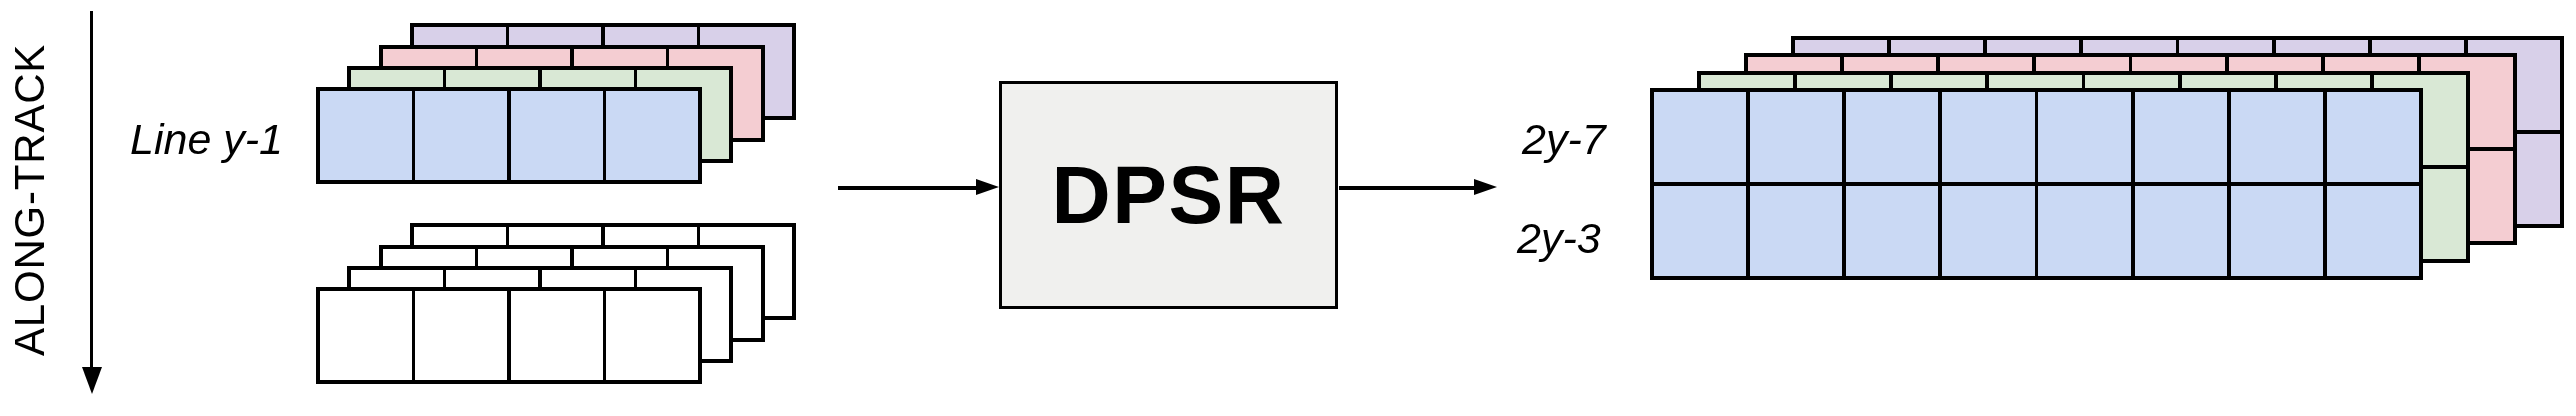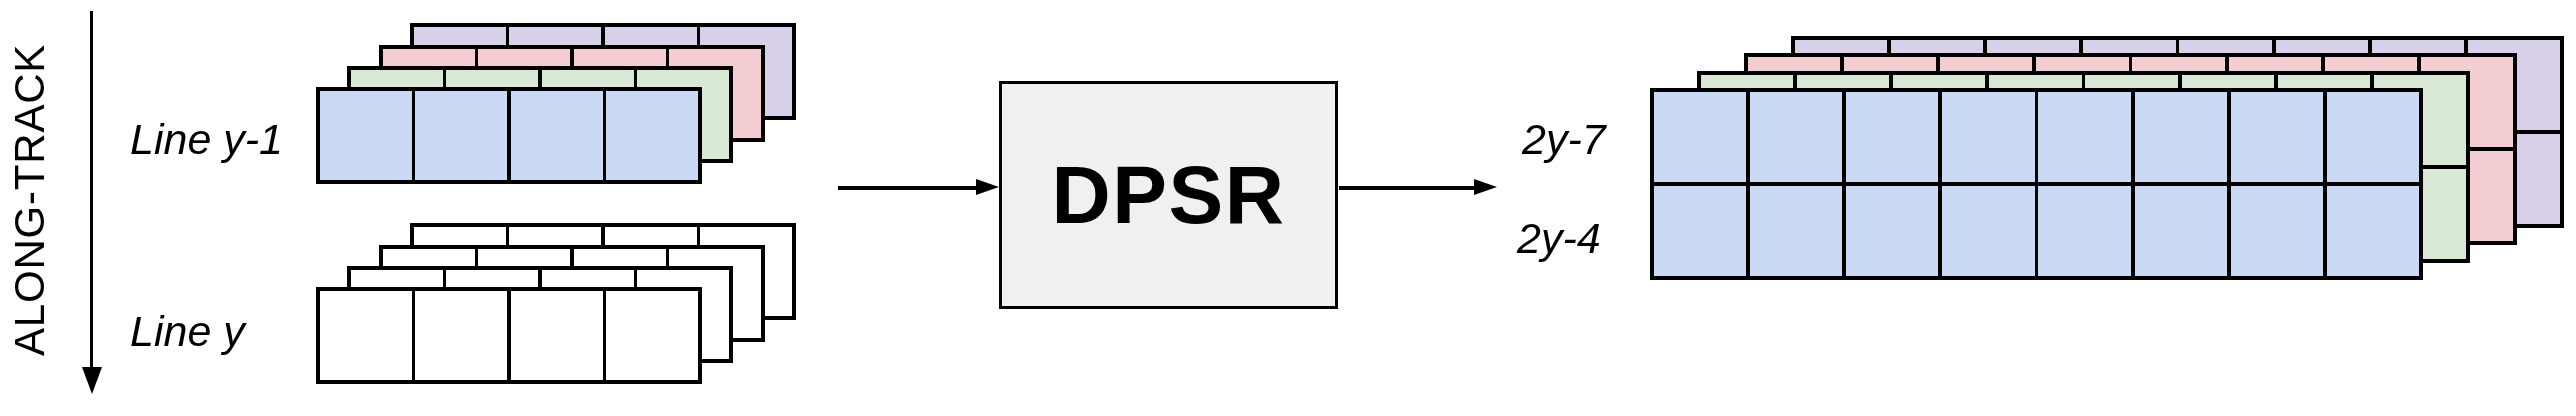--- a/index.html
+++ b/index.html
@@ -61,21 +61,20 @@
 </head>
 <body>
 
 <div class="canvas">
 
   <div class="axis-label">ALONG-TRACK</div>
   <div class="axis-arrow-line"></div>
   <div class="axis-arrow-head"></div>
 
   <div class="tag tag-line-y1">Line y-1</div>
-  <div class="tag tag-line-y">Line y</div>
 
   <div class="stack" style="left:316px;top:87px;width:386px;height:97px;">
       <div class="layer" style="left: 94px; top: -64px; width: 386px; height: 97px; z-index: 10; grid-template-columns: repeat(4, 1fr); grid-template-rows: repeat(1, 1fr);">
         <div class="cell" style="background: rgb(216, 208, 233);"></div>
         <div class="cell" style="background: rgb(216, 208, 233);"></div>
         <div class="cell" style="background: rgb(216, 208, 233);"></div>
         <div class="cell" style="background: rgb(216, 208, 233);"></div>
       </div>
       <div class="layer" style="left: 63px; top: -42px; width: 386px; height: 97px; z-index: 11; grid-template-columns: repeat(4, 1fr); grid-template-rows: repeat(1, 1fr);">
         <div class="cell" style="background: rgb(244, 205, 210);"></div>
@@ -128,21 +127,21 @@
   <div class="arrow-head-right arrow-in-head"></div>
 
   <div class="proc-box">
     <span>DPSR</span>
   </div>
 
   <div class="arrow-line arrow-out-line"></div>
   <div class="arrow-head-right arrow-out-head"></div>
 
   <div class="tag tag-out-1">2y-7</div>
-  <div class="tag tag-out-2">2y-4</div>
+  <div class="tag tag-out-2">2y-3</div>
 
   <div class="stack" style="left:1650px;top:88px;width:773px;height:192px;">
       <div class="layer" style="left: 141px; top: -52px; width: 773px; height: 192px; z-index: 10; grid-template-columns: repeat(8, 1fr); grid-template-rows: repeat(2, 1fr);">
         <div class="cell" style="background: rgb(216, 208, 233);"></div>
         <div class="cell" style="background: rgb(216, 208, 233);"></div>
         <div class="cell" style="background: rgb(216, 208, 233);"></div>
         <div class="cell" style="background: rgb(216, 208, 233);"></div>
         <div class="cell" style="background: rgb(216, 208, 233);"></div>
         <div class="cell" style="background: rgb(216, 208, 233);"></div>
         <div class="cell" style="background: rgb(216, 208, 233);"></div>

